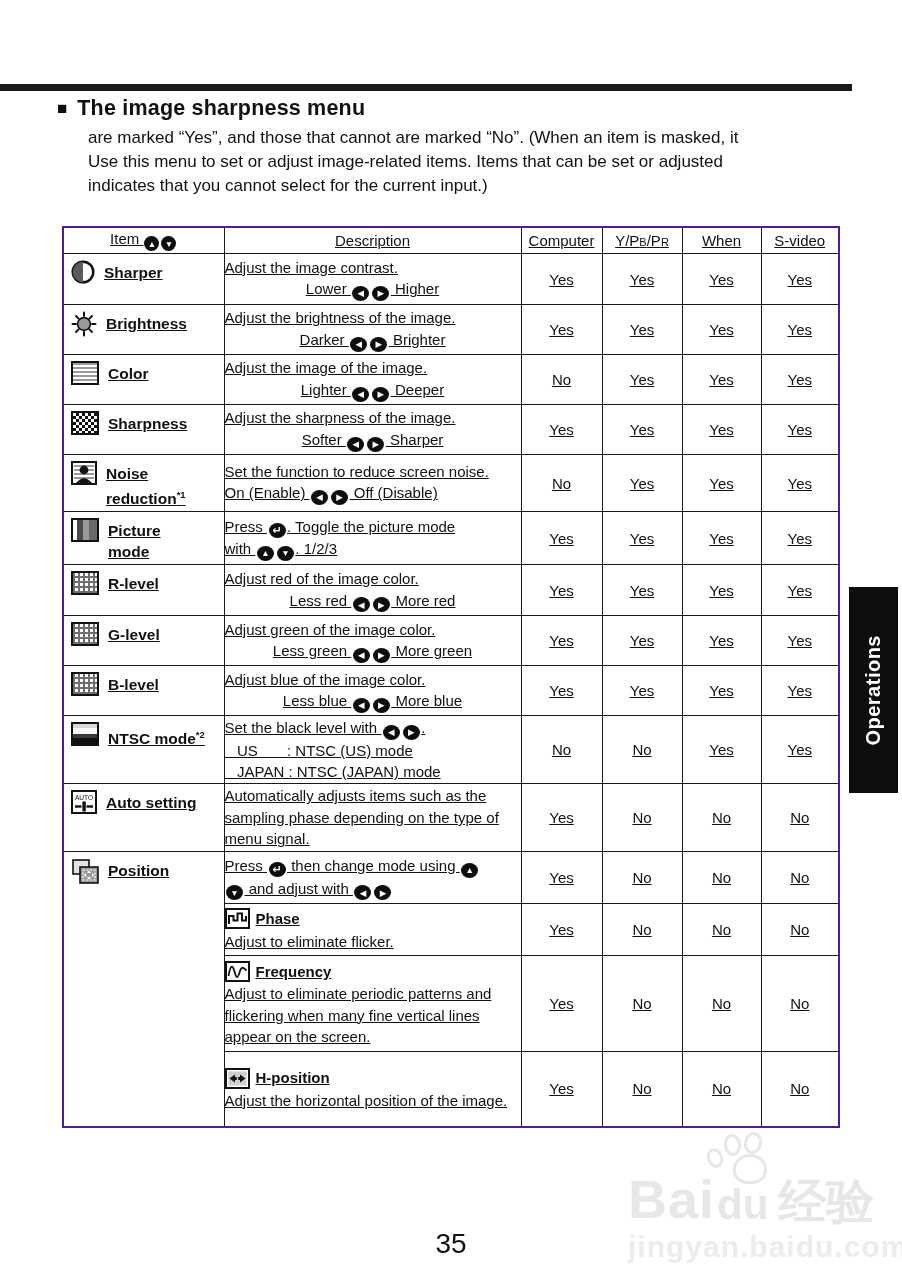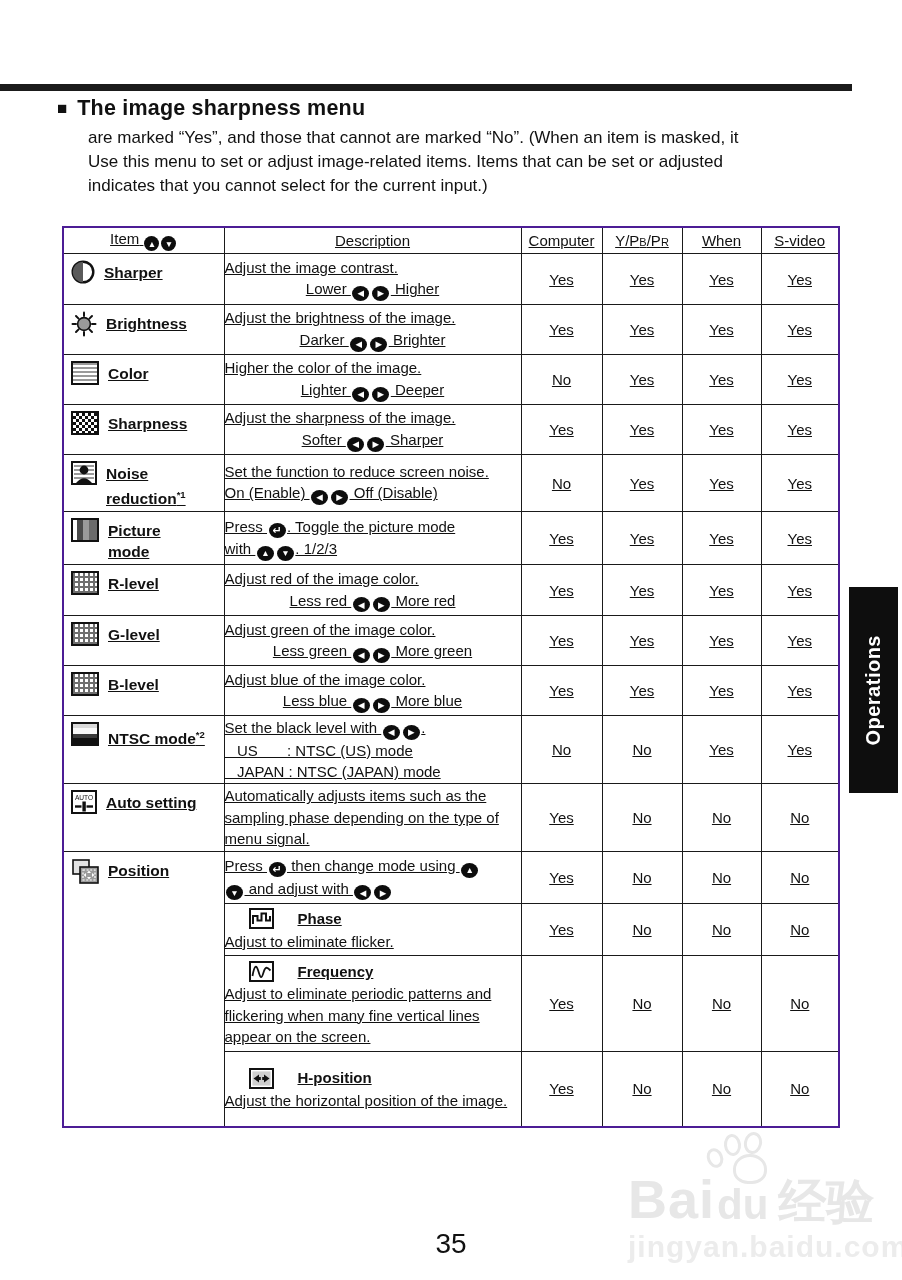--- a/index.html
+++ b/index.html
@@ -21,21 +21,21 @@
   table.menu thead th{font-weight:normal;height:25px;font-size:15px;border-bottom:1.5px solid #1a1a1a;}
   .cell-item{vertical-align:top;}
   .item-wrap{display:flex;align-items:flex-start;gap:9px;padding:6px 2px 2px 7px;}
   .item-label{font-weight:bold;font-size:15.5px;line-height:21px;white-space:pre-line;padding-top:2px;}
   .item-label sup{font-size:9.5px;font-weight:bold;}
   .cell-desc{vertical-align:middle;padding:3px 5px 3px 7px;line-height:21.5px;margin-top:16px;}
   .desc-line{text-align:left;}
   .desc-line.center{text-align:center;}
   .desc-line.pre{white-space:pre;}
   .cell-val{text-align:center;vertical-align:middle;font-size:15px;}
-  .sub-head{font-weight:bold;display:flex;align-items:center;gap:24px;margin:1px 0;padding-left:24px;}
+  .sub-head{font-weight:bold;display:flex;align-items:center;gap:6px;margin:1px 0;}
   .sub-head .icon{flex:none;}
 
   
   .btn{display:inline-flex;align-items:center;justify-content:center;
     width:17px;height:15px;border-radius:50%;background:#0d0d0d;color:#fff;
     font-size:8.5px;line-height:1;vertical-align:-2px;margin:0 1.5px;}
   .btn-up::before{content:"▲";}
   .btn-down::before{content:"▼";}
   .btn-left::before{content:"◀";}
   .btn-right::before{content:"▶";}
@@ -175,21 +175,21 @@
           <td class="cell-val">Yes</td>
         </tr>
         <tr style="height: 50px;">
           <td class="cell-item">
             <div class="item-wrap">
               <span class="icon color-icon"></span>
               <span class="item-label"><span>Color</span></span>
             </div>
           </td>
           <td class="cell-desc">
-            <div class="desc-line">Higher the color of the image.</div>
+            <div class="desc-line">Adjust the image of the image.</div>
             <div class="desc-line center">Lighter <span class="btn btn-left"></span><span class="btn btn-right"></span> Deeper</div>
           </td>
           <td class="cell-val">No</td>
           <td class="cell-val">Yes</td>
           <td class="cell-val">Yes</td>
           <td class="cell-val">Yes</td>
         </tr>
         <tr style="height: 50px;">
           <td class="cell-item">
             <div class="item-wrap">

